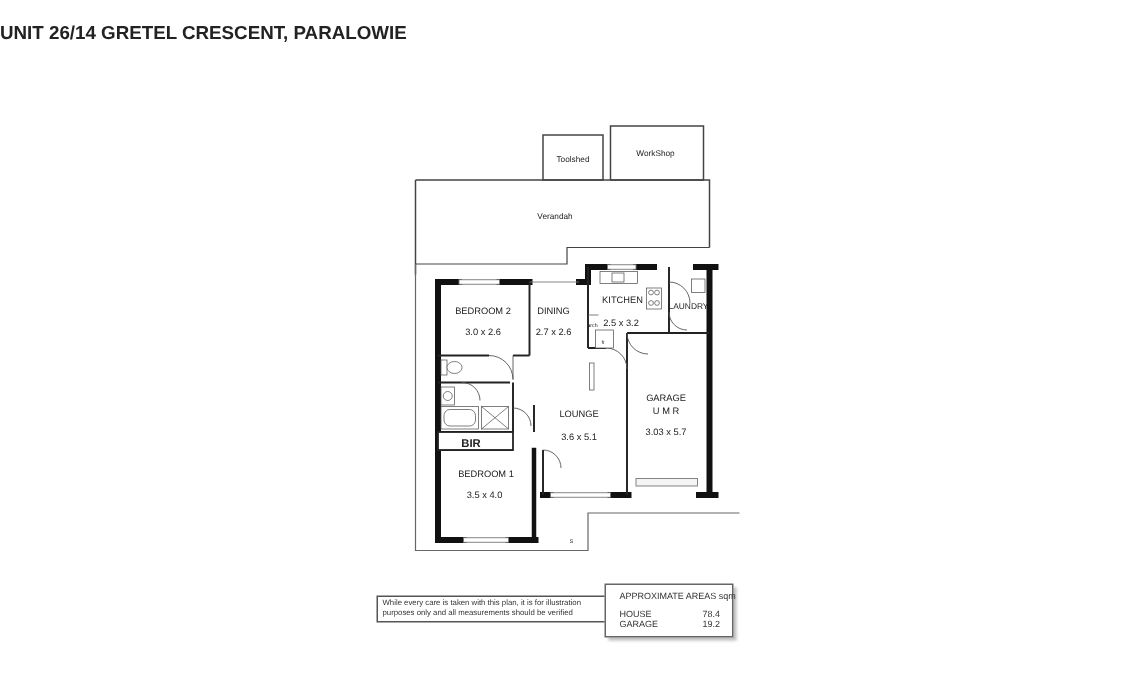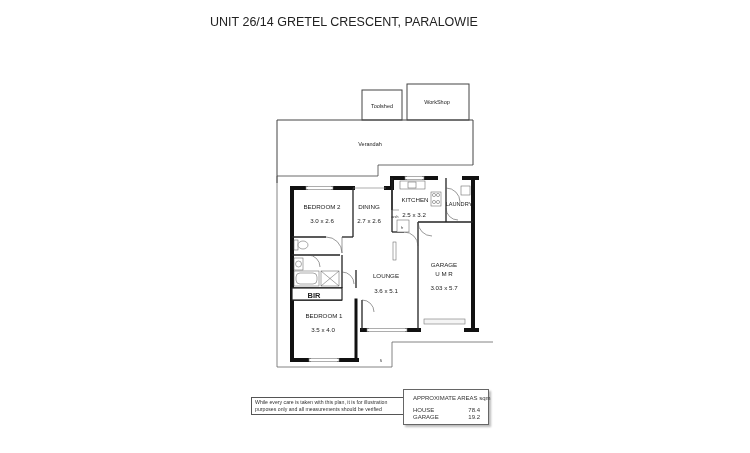--- a/index.html
+++ b/index.html
@@ -1,17 +1,17 @@
 <!DOCTYPE html>
 <html><head>
 <meta charset="utf-8">
 <style>
   html, body { margin: 0; padding: 0; background: #ffffff; }
   body { width: 750px; height: 453px; position: relative; overflow: hidden; font-family: "Liberation Sans", sans-serif; color: #222; }
-  .title { position: absolute; left: 0; width: 688px; top: 15px; text-align: center; font-size: 12.5px; color: #222; letter-spacing: 0; }
+  .title { position: absolute; left: 0; width: 688px; top: 15px; text-align: left; font-size: 12.5px; color: #222; letter-spacing: 0; font-weight: bold; }
   svg.plan { position: absolute; left: 0; top: 0; }
   .lbl { font-family: "Liberation Sans", sans-serif; fill: #222; }
   .disclaimer { position: absolute; left: 251px; top: 397px; width: 154px; border: 1px solid #555; font-size: 5.2px; line-height: 7px; padding: 1px 3px; color: #333; }
   .areas { position: absolute; left: 403px; top: 389px; width: 84px; height: 34px; border: 1px solid #666; box-shadow: 2px 2px 2px #bbb; background: #fff; font-size: 6px; color: #333; }
   .areas .hdr { position: absolute; left: 9px; top: 5px; white-space: nowrap; }
   .areas .row { position: absolute; left: 9px; right: 8px; display: flex; justify-content: space-between; }
 </style>
 </head>
 <body>
 

